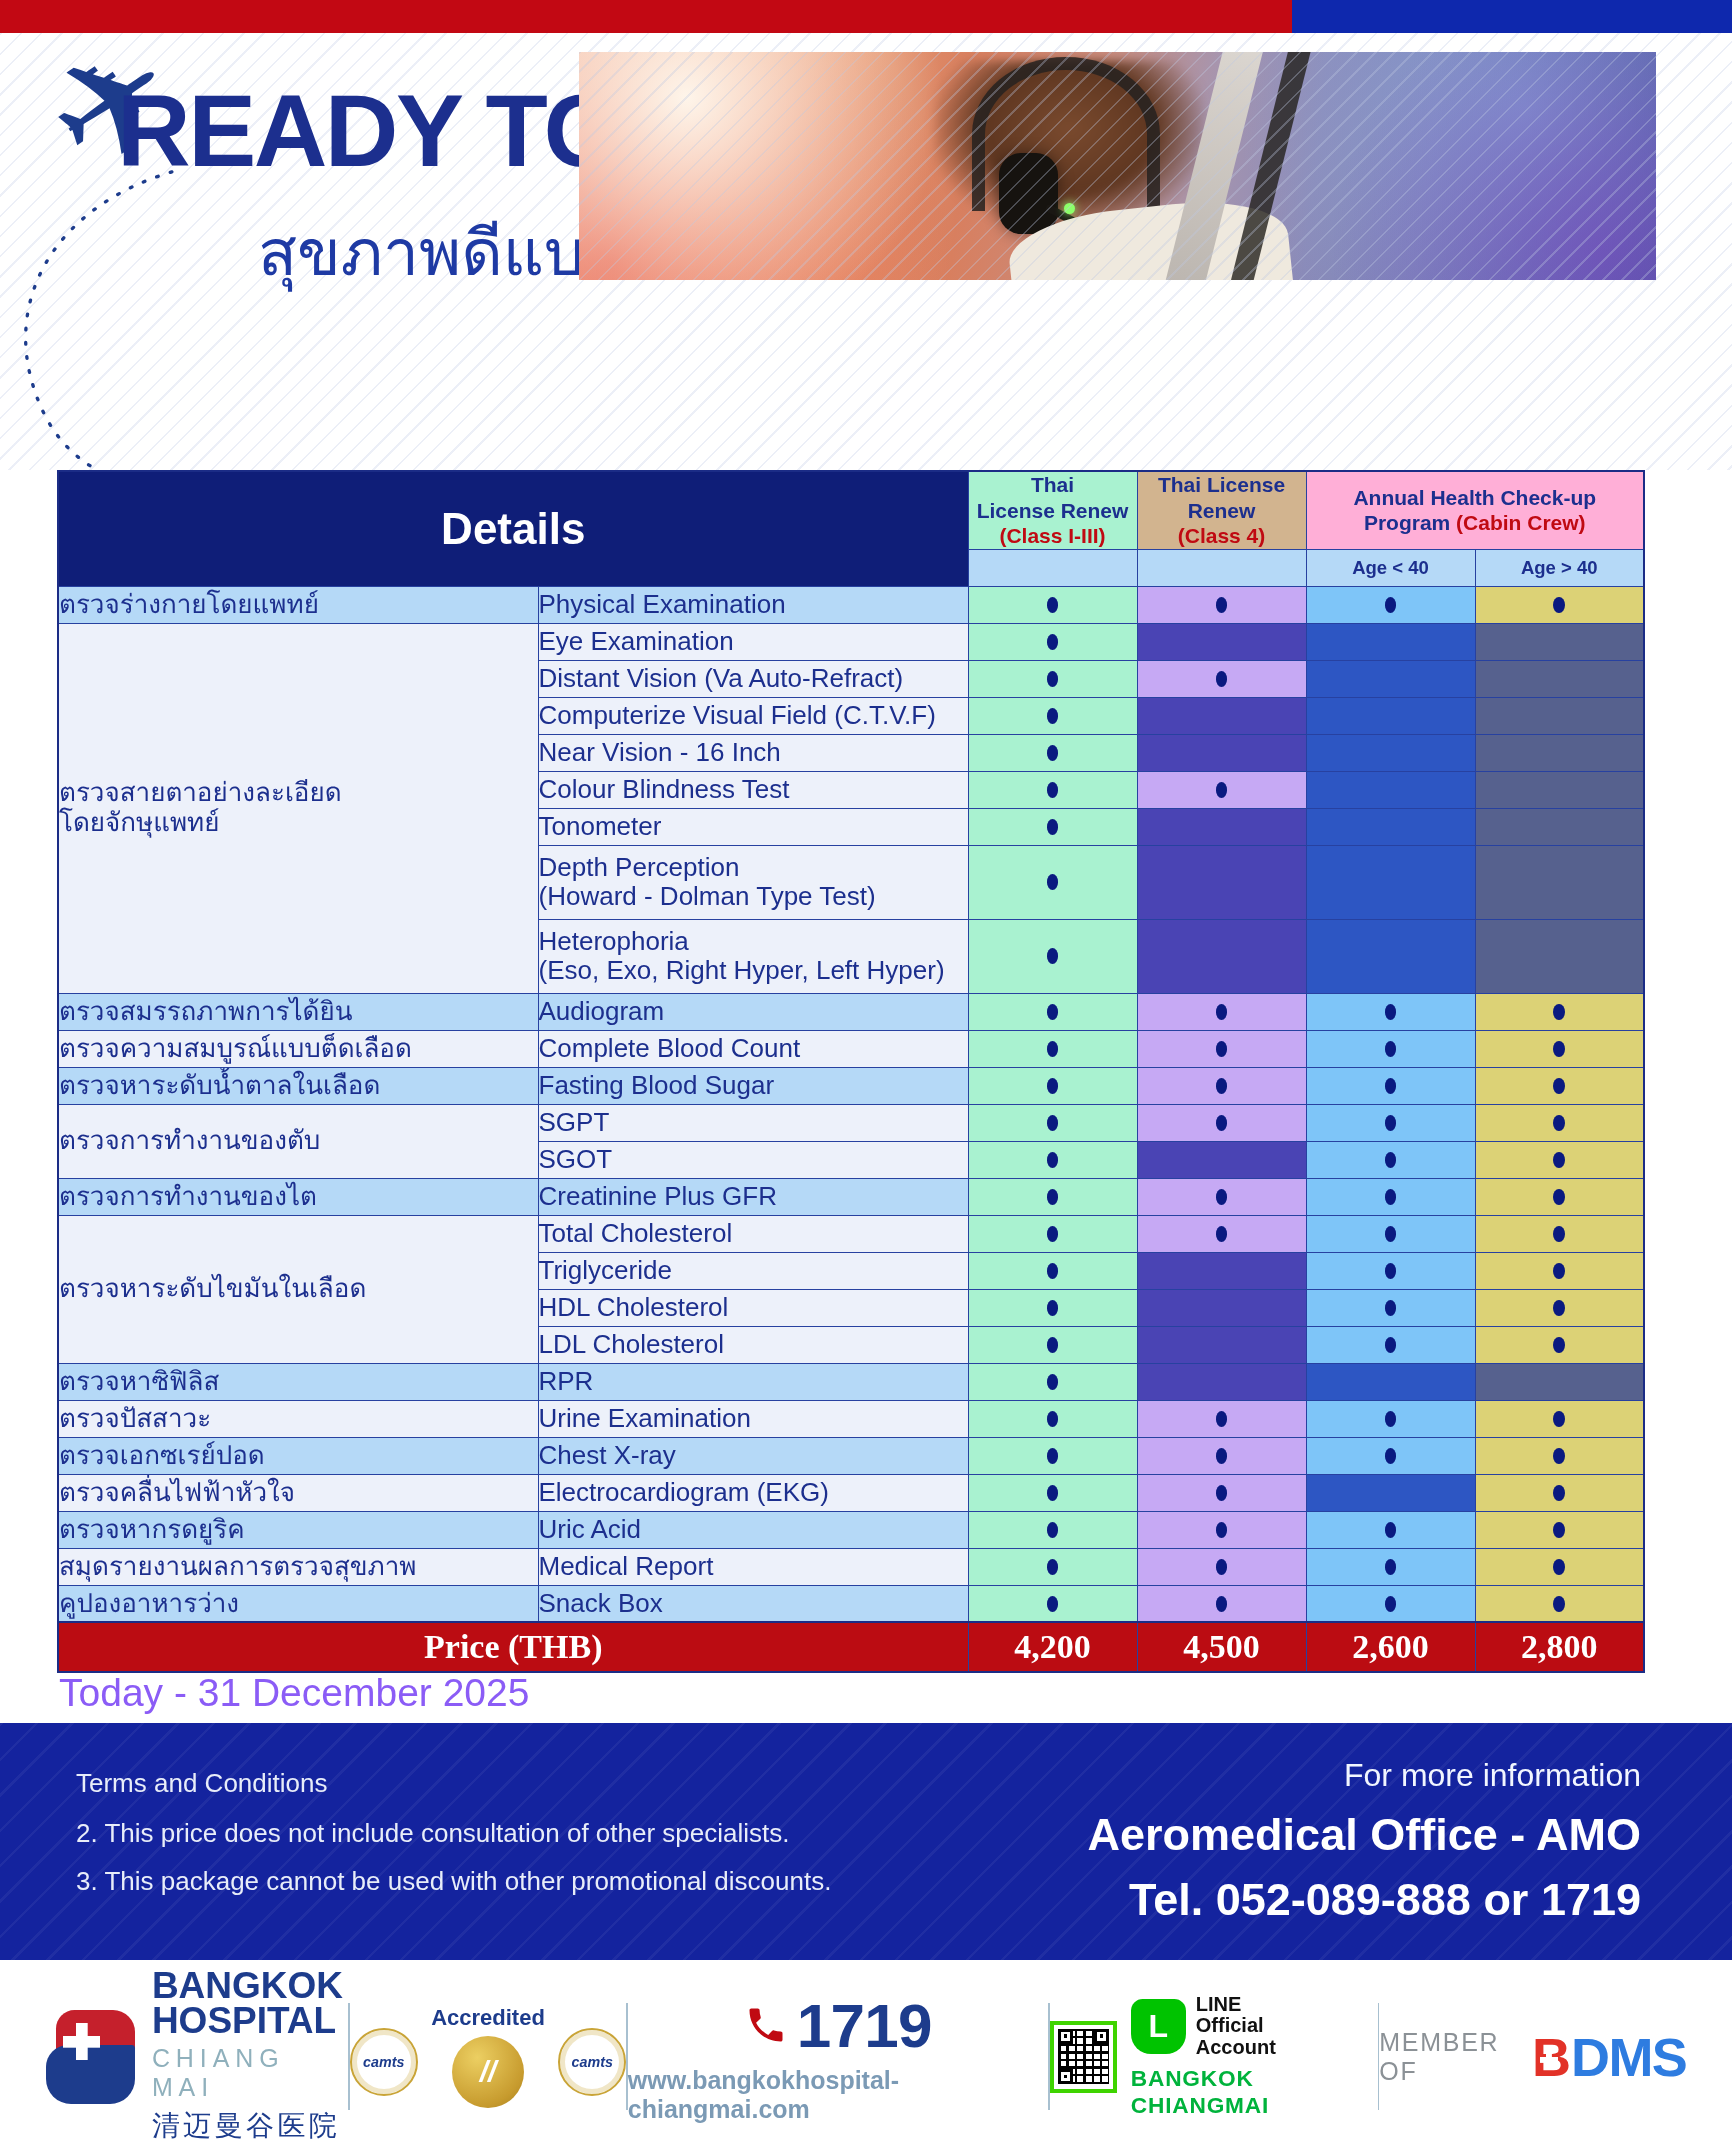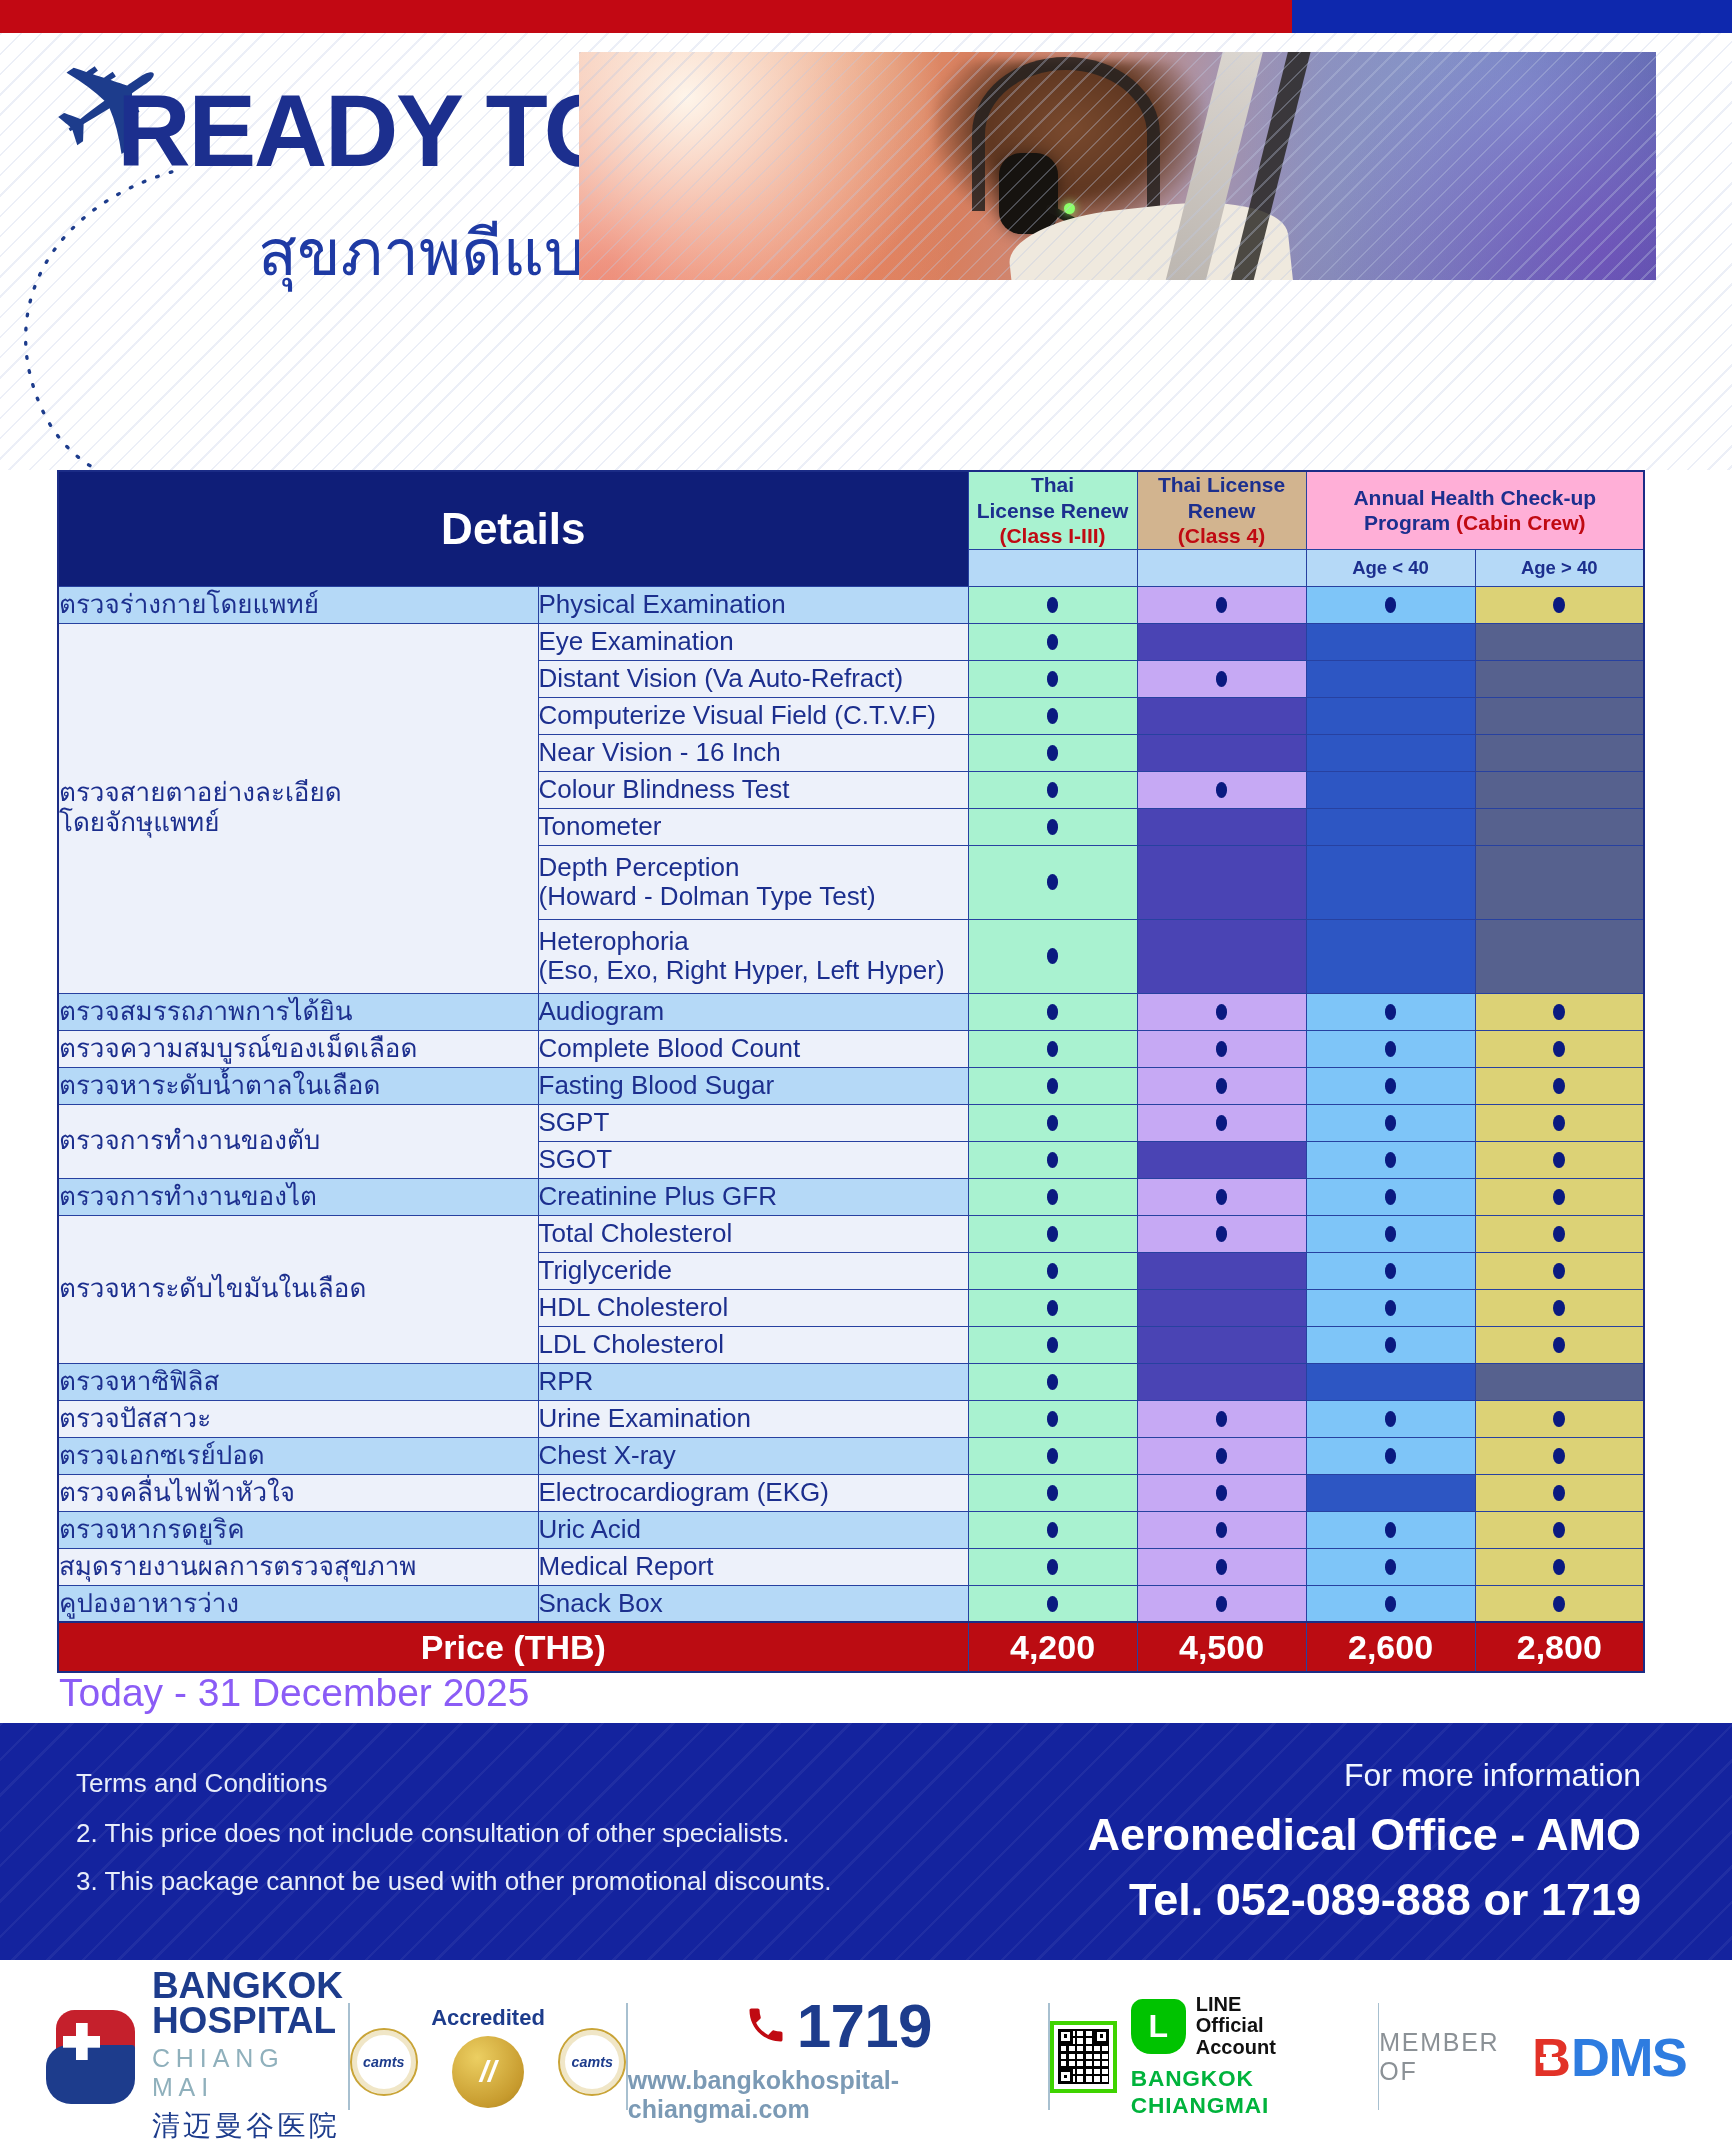--- a/index.html
+++ b/index.html
@@ -57,21 +57,21 @@
   .en{padding-left:25px;font-size:26px;white-space:pre-line;line-height:1.12;}
   tr.lb .th-l,tr.lb .en{background:#b5d9f7;}
   .dc{text-align:center;}
   .dc .dot{display:none;width:11.7px;height:16px;border-radius:50%;background:#0a1a80;margin:0 auto;}
   .dc.on .dot{display:block;}
   .c0{background:#a9f2d0;}
   .c1{background:#4a44b4;}  .c1.on{background:#c6a9f4;}
   .c2{background:#2d56c3;}  .c2.on{background:#7ec5f8;}
   .c3{background:#56618e;}  .c3.on{background:#dcd276;}
   .pr{height:50px;}
-  .pr td{background:#bb0c12;color:#fff;font-weight:700;text-align:center;border-top:2.5px solid #1b2c86;}
+  .pr td{background:#bb0c12;color:#fff;font-weight:700;text-align:center;border-top:2.5px solid #1b2c86;font-family:Liberation Serif, serif;}
   .plabel{font-size:34px;}
   .pval{font-size:34px;border-left:2.5px solid #eddcdc;}
 
   
   .validity{position:absolute;left:59px;top:1671px;font-size:39px;font-weight:400;color:#8b5cf6;}
 
   
   .band{position:absolute;left:0;top:1723px;width:1733px;height:237px;background:
     repeating-linear-gradient(135deg,rgba(255,255,255,.05) 0 2.5px,transparent 2.5px 25px),#14239e;}
   .terms{position:absolute;left:76px;top:45px;color:#e8edf9;}
@@ -298,21 +298,21 @@
             <span class="dot"></span>
           </td>
         <td class="dc c2 on">
             <span class="dot"></span>
           </td>
         <td class="dc c3 on">
             <span class="dot"></span>
           </td>
       </tr>
       <tr>
-        <td class="th-l">ตรวจความสมบูรณ์ของเม็ดเลือด</td>
+        <td class="th-l">ตรวจความสมบูรณ์แบบต็ดเลือด</td>
         <td class="en">Complete Blood Count</td>
         <td class="dc c0 on">
             <span class="dot"></span>
           </td>
         <td class="dc c1 on">
             <span class="dot"></span>
           </td>
         <td class="dc c2 on">
             <span class="dot"></span>
           </td>

